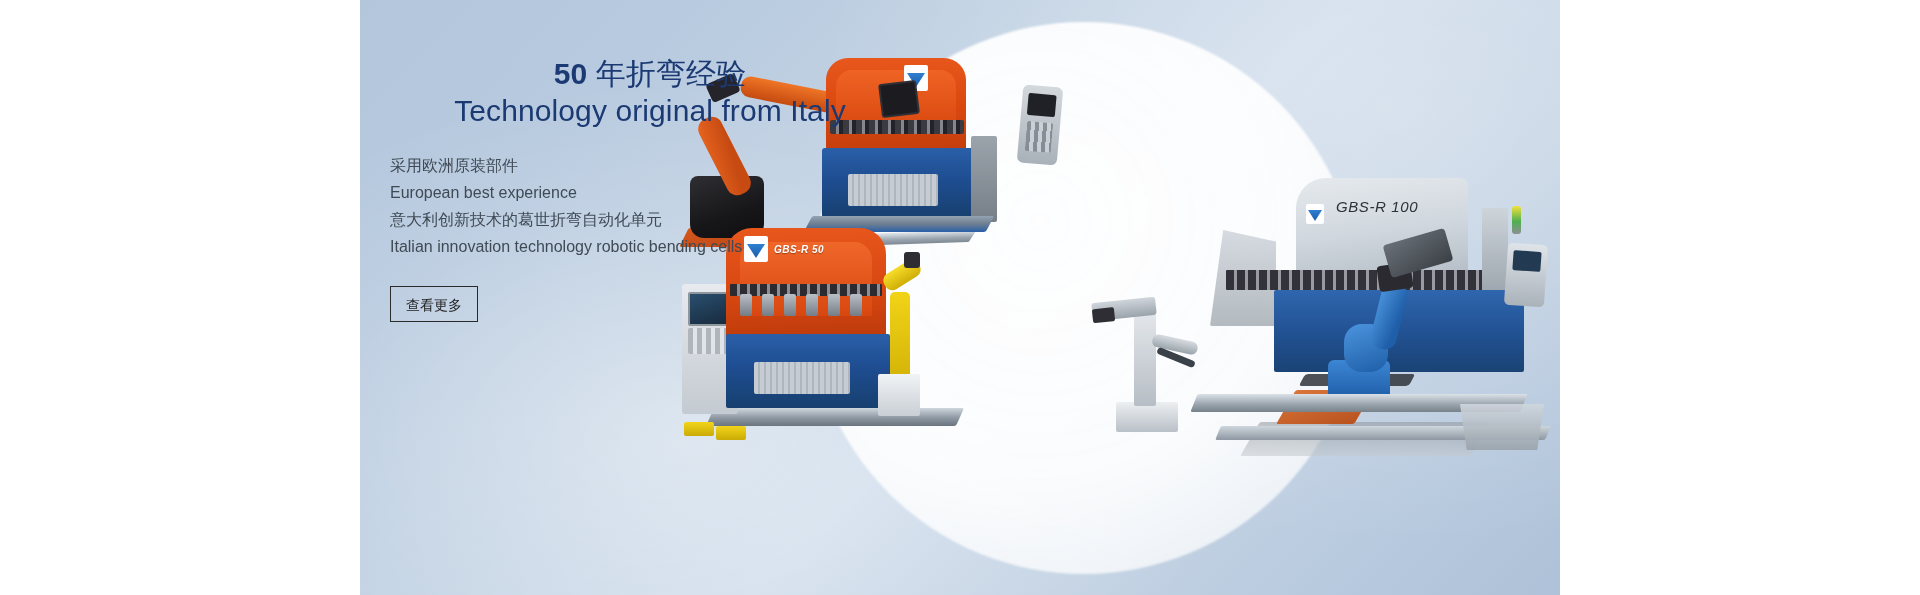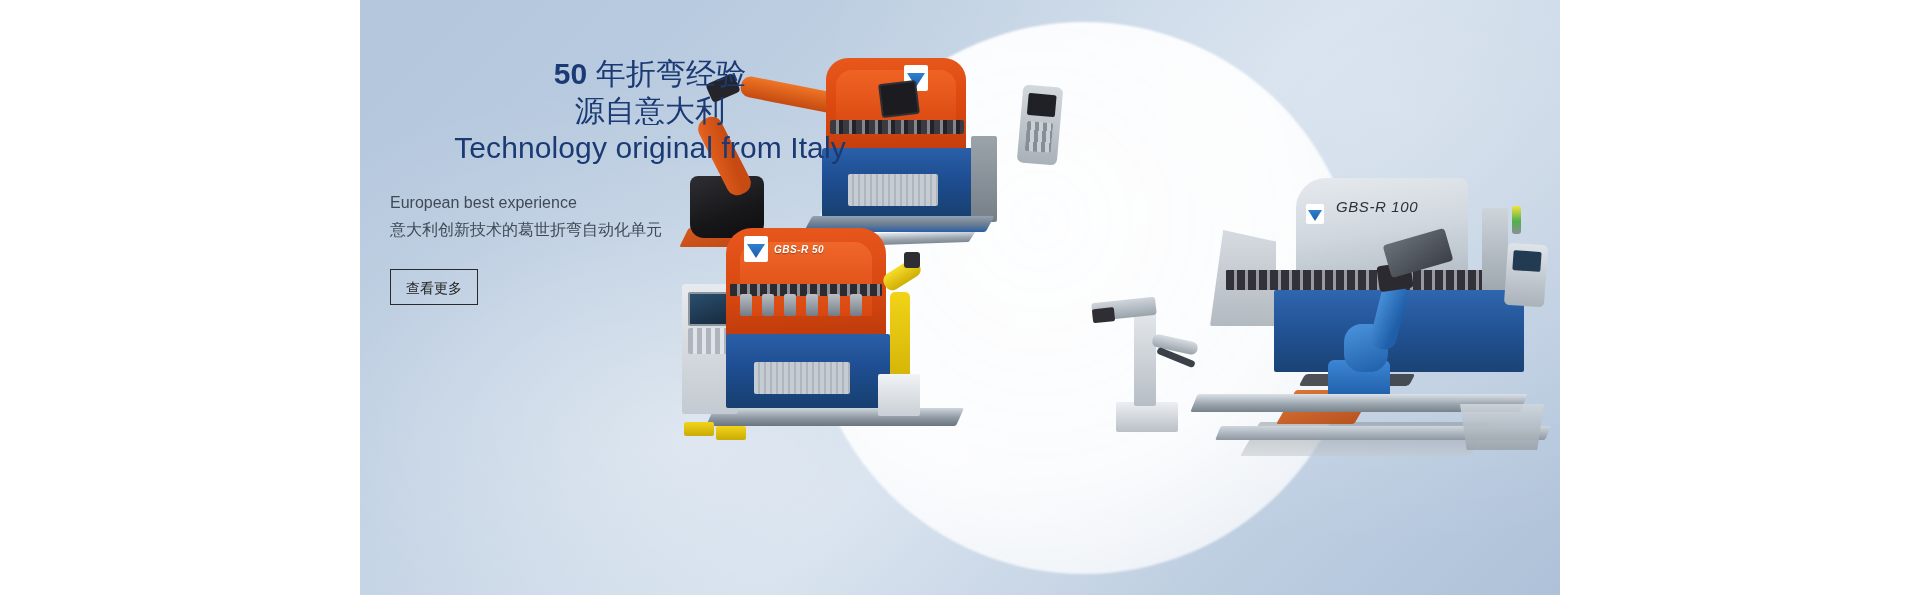--- a/index.html
+++ b/index.html
@@ -585,26 +585,27 @@
         <div class="beaconD"></div>
         <div class="pendantD"></div>
       </div>
 
     </div>
 
     <div class="text-block">
 
       <div class="headline">
         <span class="hl-line"><span class="hl-strong">50</span><span> 年折弯经验</span></span>
-        <span class="hl-line">源自意大利</span>
         <span class="hl-line">Technology original from Italy</span>
       </div>
 
       <div class="subcopy">
+        <span class="sc-line">采用欧洲原装部件</span>
         <span class="sc-line">European best experience</span>
         <span class="sc-line">意大利创新技术的葛世折弯自动化单元</span>
+        <span class="sc-line">Italian innovation technology robotic bending cells</span>
       </div>
 
       <button class="cta-button" type="button">查看更多</button>
     </div>
 
   </div>
 </div>
 
 </body></html>

